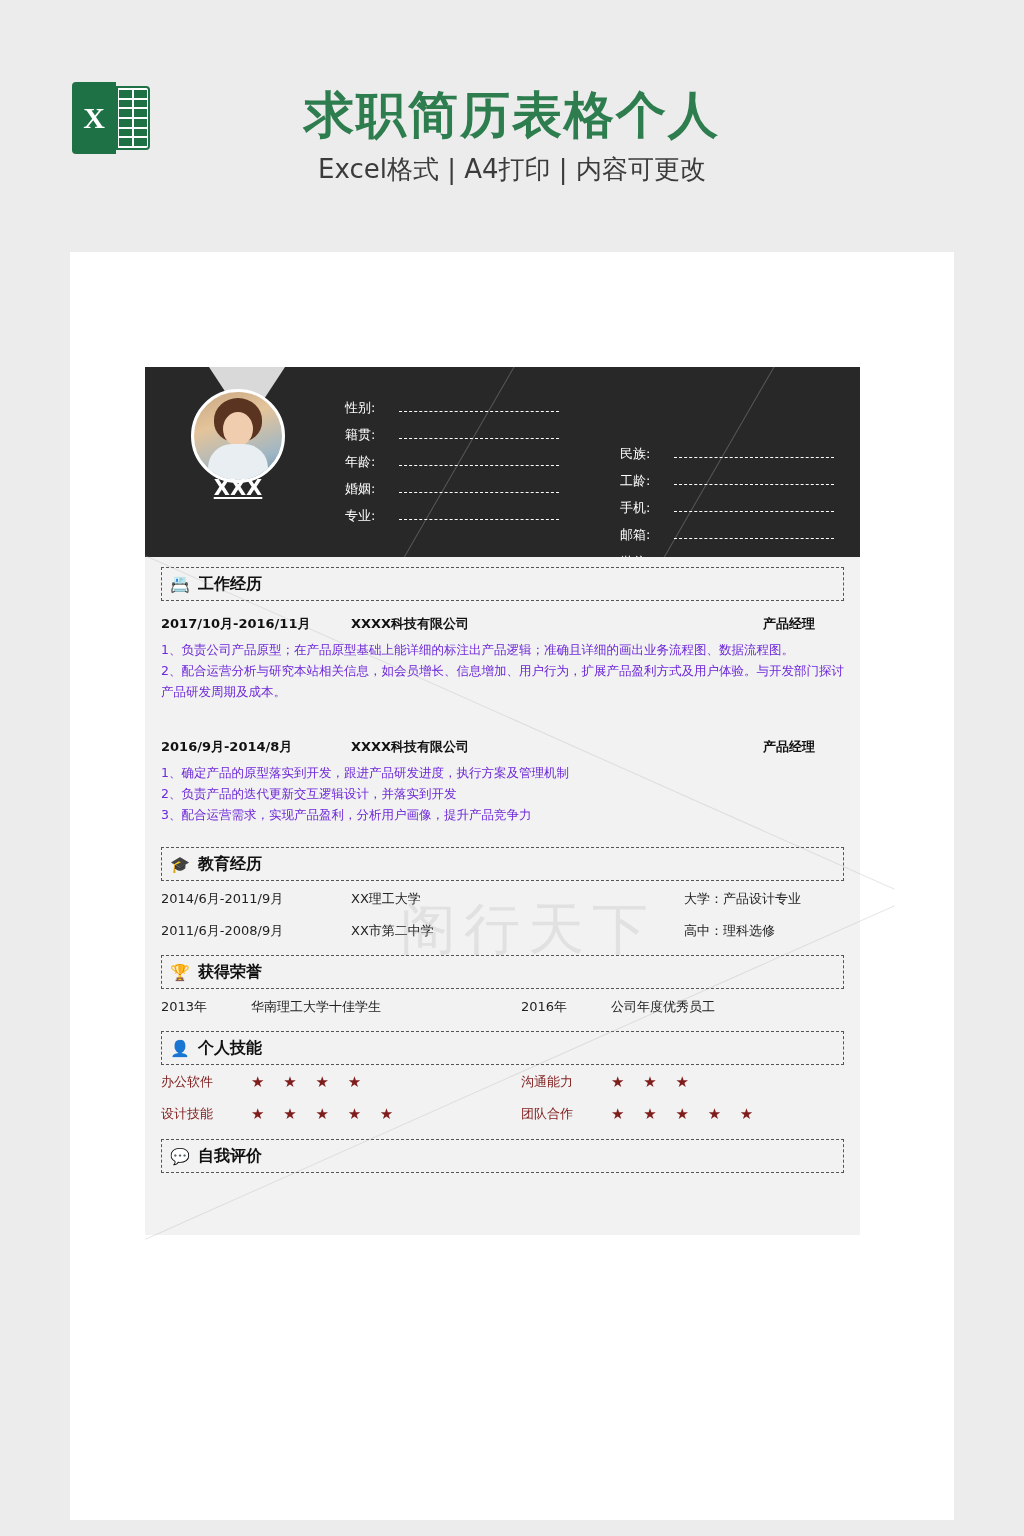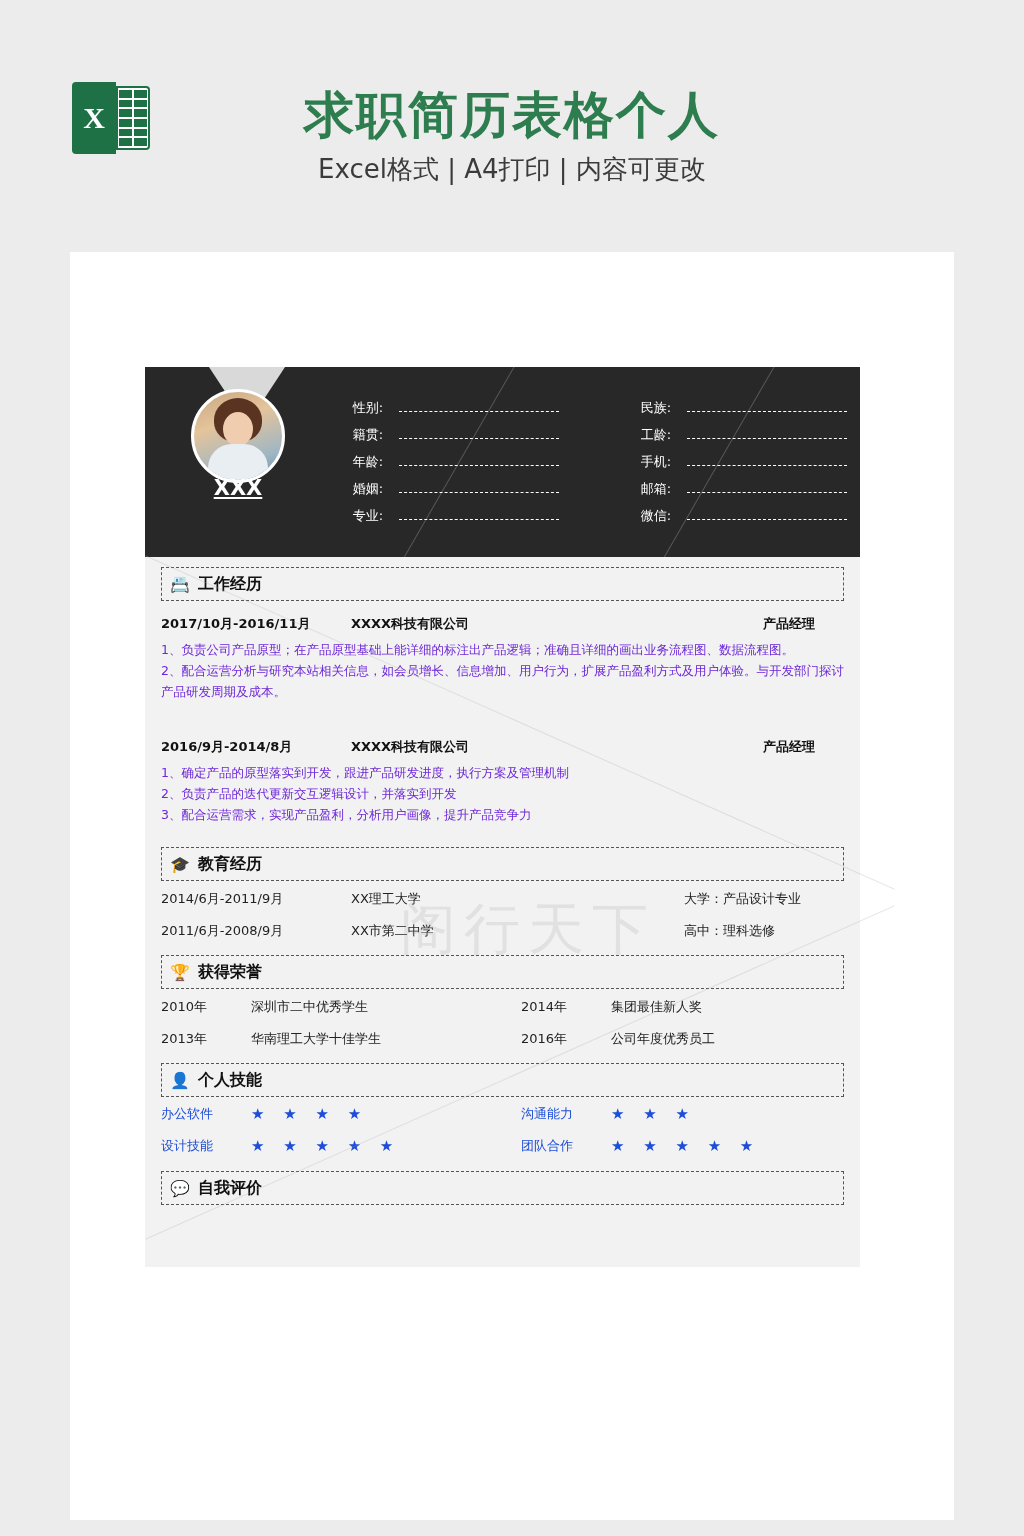--- a/index.html
+++ b/index.html
@@ -159,30 +159,30 @@
     font-family: "DejaVu Sans", sans-serif;
     text-decoration: underline;
   }
   .fields {
     position: absolute;
     left: 200px; top: 32px;
     width: 500px;
   }
   .field-col { position: absolute; top: 0; }
   .field-col.left { left: 0; }
-  .field-col.right { left: 288px; }
+  .field-col.right { left: 275px; margin-top: 46px; }
   .field-row {
     display: flex;
     align-items: baseline;
     height: 27px;
     color: #ffffff;
     font-size: 13px;
     font-family: "DejaVu Sans", sans-serif;
   }
-  .field-row .lbl { width: 46px; flex: none; text-align: center; }
+  .field-row .lbl { width: 46px; flex: none; }
   .field-row .dash {
     flex: none;
     width: 160px;
     border-bottom: 1px dashed #ffffff;
     height: 12px;
     margin-left: 8px;
   }
   .slash {
     position: absolute;
     width: 1px;
@@ -259,21 +259,21 @@
   }
   .hon-row .y1 { width: 90px; flex: none; }
   .hon-row .t1 { width: 270px; flex: none; }
   .hon-row .y2 { width: 90px; flex: none; }
   .hon-row .t2 { flex: 1; }
 
   .skill-row {
     display: flex;
     align-items: center;
     font-size: 13px;
-    color: #1d4ed8;
+    color: #7f1d1d;
     font-family: "DejaVu Sans", sans-serif;
     padding: 8px 0 6px 0;
   }
   .skill-row .n1 { width: 90px; flex: none; }
   .skill-row .s1 { width: 270px; flex: none; letter-spacing: 7px; font-size: 15px; }
   .skill-row .n2 { width: 90px; flex: none; }
   .skill-row .s2 { flex: 1; letter-spacing: 7px; font-size: 15px; }
 
   .selfeval {
     font-size: 13px;
@@ -434,26 +434,20 @@
       </div>
     </div>
 
     <div class="gap-sm"></div>
     <div class="sec-head">
       <span class="ic">🏆</span>
       <span class="tt">获得荣誉</span>
     </div>
     <div class="body-block">
       <div class="hon-row">
-        <span class="y1">2010年</span>
-        <span class="t1">深圳市二中优秀学生</span>
-        <span class="y2">2014年</span>
-        <span class="t2">集团最佳新人奖</span>
-      </div>
-      <div class="hon-row">
         <span class="y1">2013年</span>
         <span class="t1">华南理工大学十佳学生</span>
         <span class="y2">2016年</span>
         <span class="t2">公司年度优秀员工</span>
       </div>
     </div>
 
     <div class="gap-sm"></div>
     <div class="sec-head">
       <span class="ic">👤</span>

